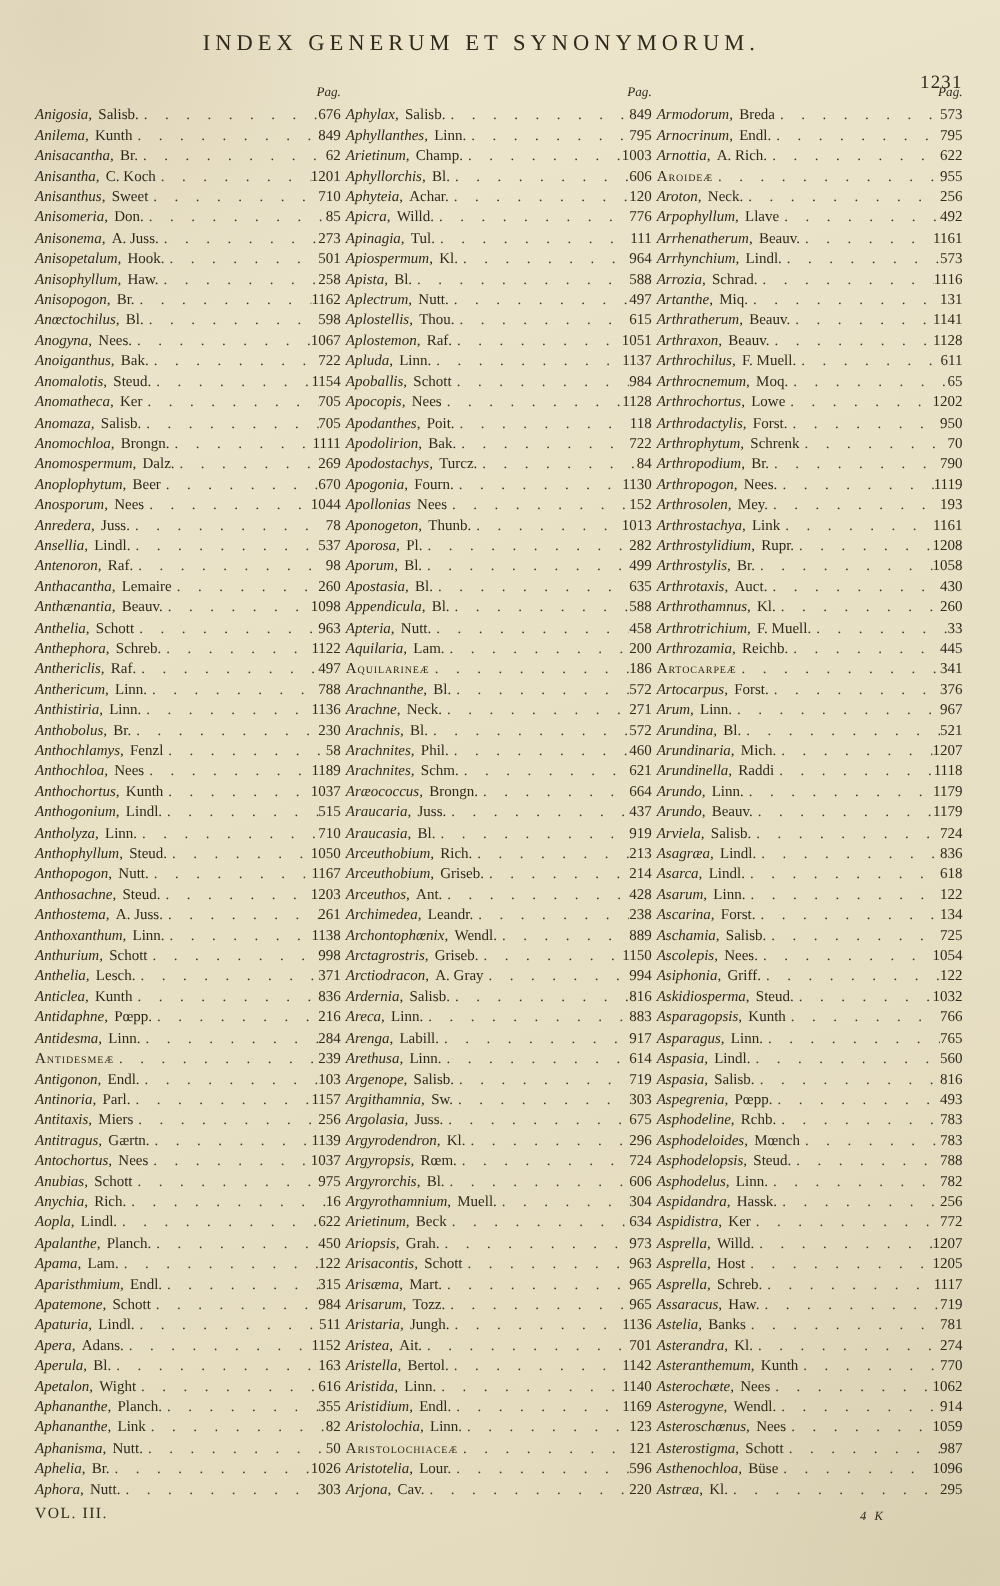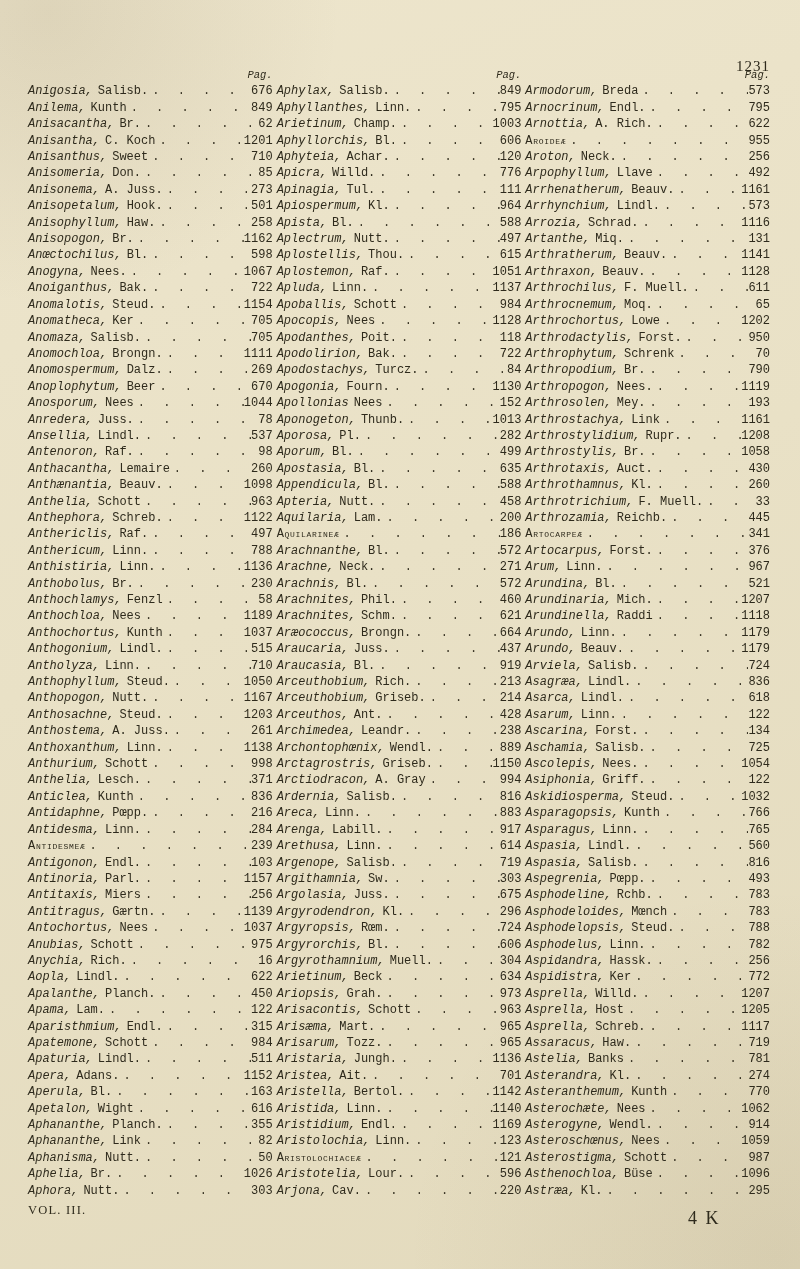--- a/index.html
+++ b/index.html
@@ -16,44 +16,45 @@
   }
   .page { position:absolute; inset:0; padding:22px 30px 0 28px; }
 
   .header { position:relative; height:30px; margin-bottom:15px; }
   .title {
     position:absolute; left:0; right:28px; top:2px;
     text-align:center; font-size:18px; letter-spacing:4px; white-space:nowrap;
   }
   .pageno { position:absolute; right:0; top:4px; font-size:15px; letter-spacing:1px;margin-top:32px; }
 
-  .columns { display:flex; gap:4px;font-family:Liberation Mono, monospace; }
+  .columns { display:flex; gap:4px; }
   .col { flex:1 1 0; min-width:0; }
 
   .pag-row { text-align:right; font-size:10.5px; line-height:16.4px; font-style:italic; }
 
   .row { display:flex; font-size:12px; line-height:16.4px; white-space:nowrap; }
   .nm { font-style:italic; flex:0 0 auto; }
   .nm.sc { font-style:normal; font-variant:small-caps; letter-spacing:0.7px; }
   .au { flex:0 0 auto; padding-left:5px; }
   .dots {
     flex:1 1 0; min-width:2px; overflow:hidden;
     padding-left:4px; padding-right:2px; color:#3b3626;
   }
   .dots::before { content:". . . . . . . . . . . . . . . . . . . . . . . . ."; letter-spacing:5.5px; }
   .pg { flex:0 0 auto; }
 
   .vol { position:absolute; left:28px; top:1203px; font-size:12.5px; letter-spacing:1.2px; }
-  .sig { position:absolute; left:688px; top:1208px; font-size:18px; letter-spacing:2px; }
+  .sig { position:absolute; left:688px; top:1208px; font-size:10px; letter-spacing:2px;font-style:italic; }
 </style>
 </head>
 <body>
 
 <div class="page">
   <div class="header">
+    <div class="title">INDEX GENERUM ET SYNONYMORUM.</div>
     <div class="pageno">1231</div>
   </div>
   <div class="columns">
     <div class="col">
         <div class="pag-row"><span class="pag">Pag.</span></div>
         <div class="row">
           <span class="nm">Anigosia,</span>
           <span class="au">Salisb.</span>
           <span class="dots"></span>
           <span class="pg">676</span>

